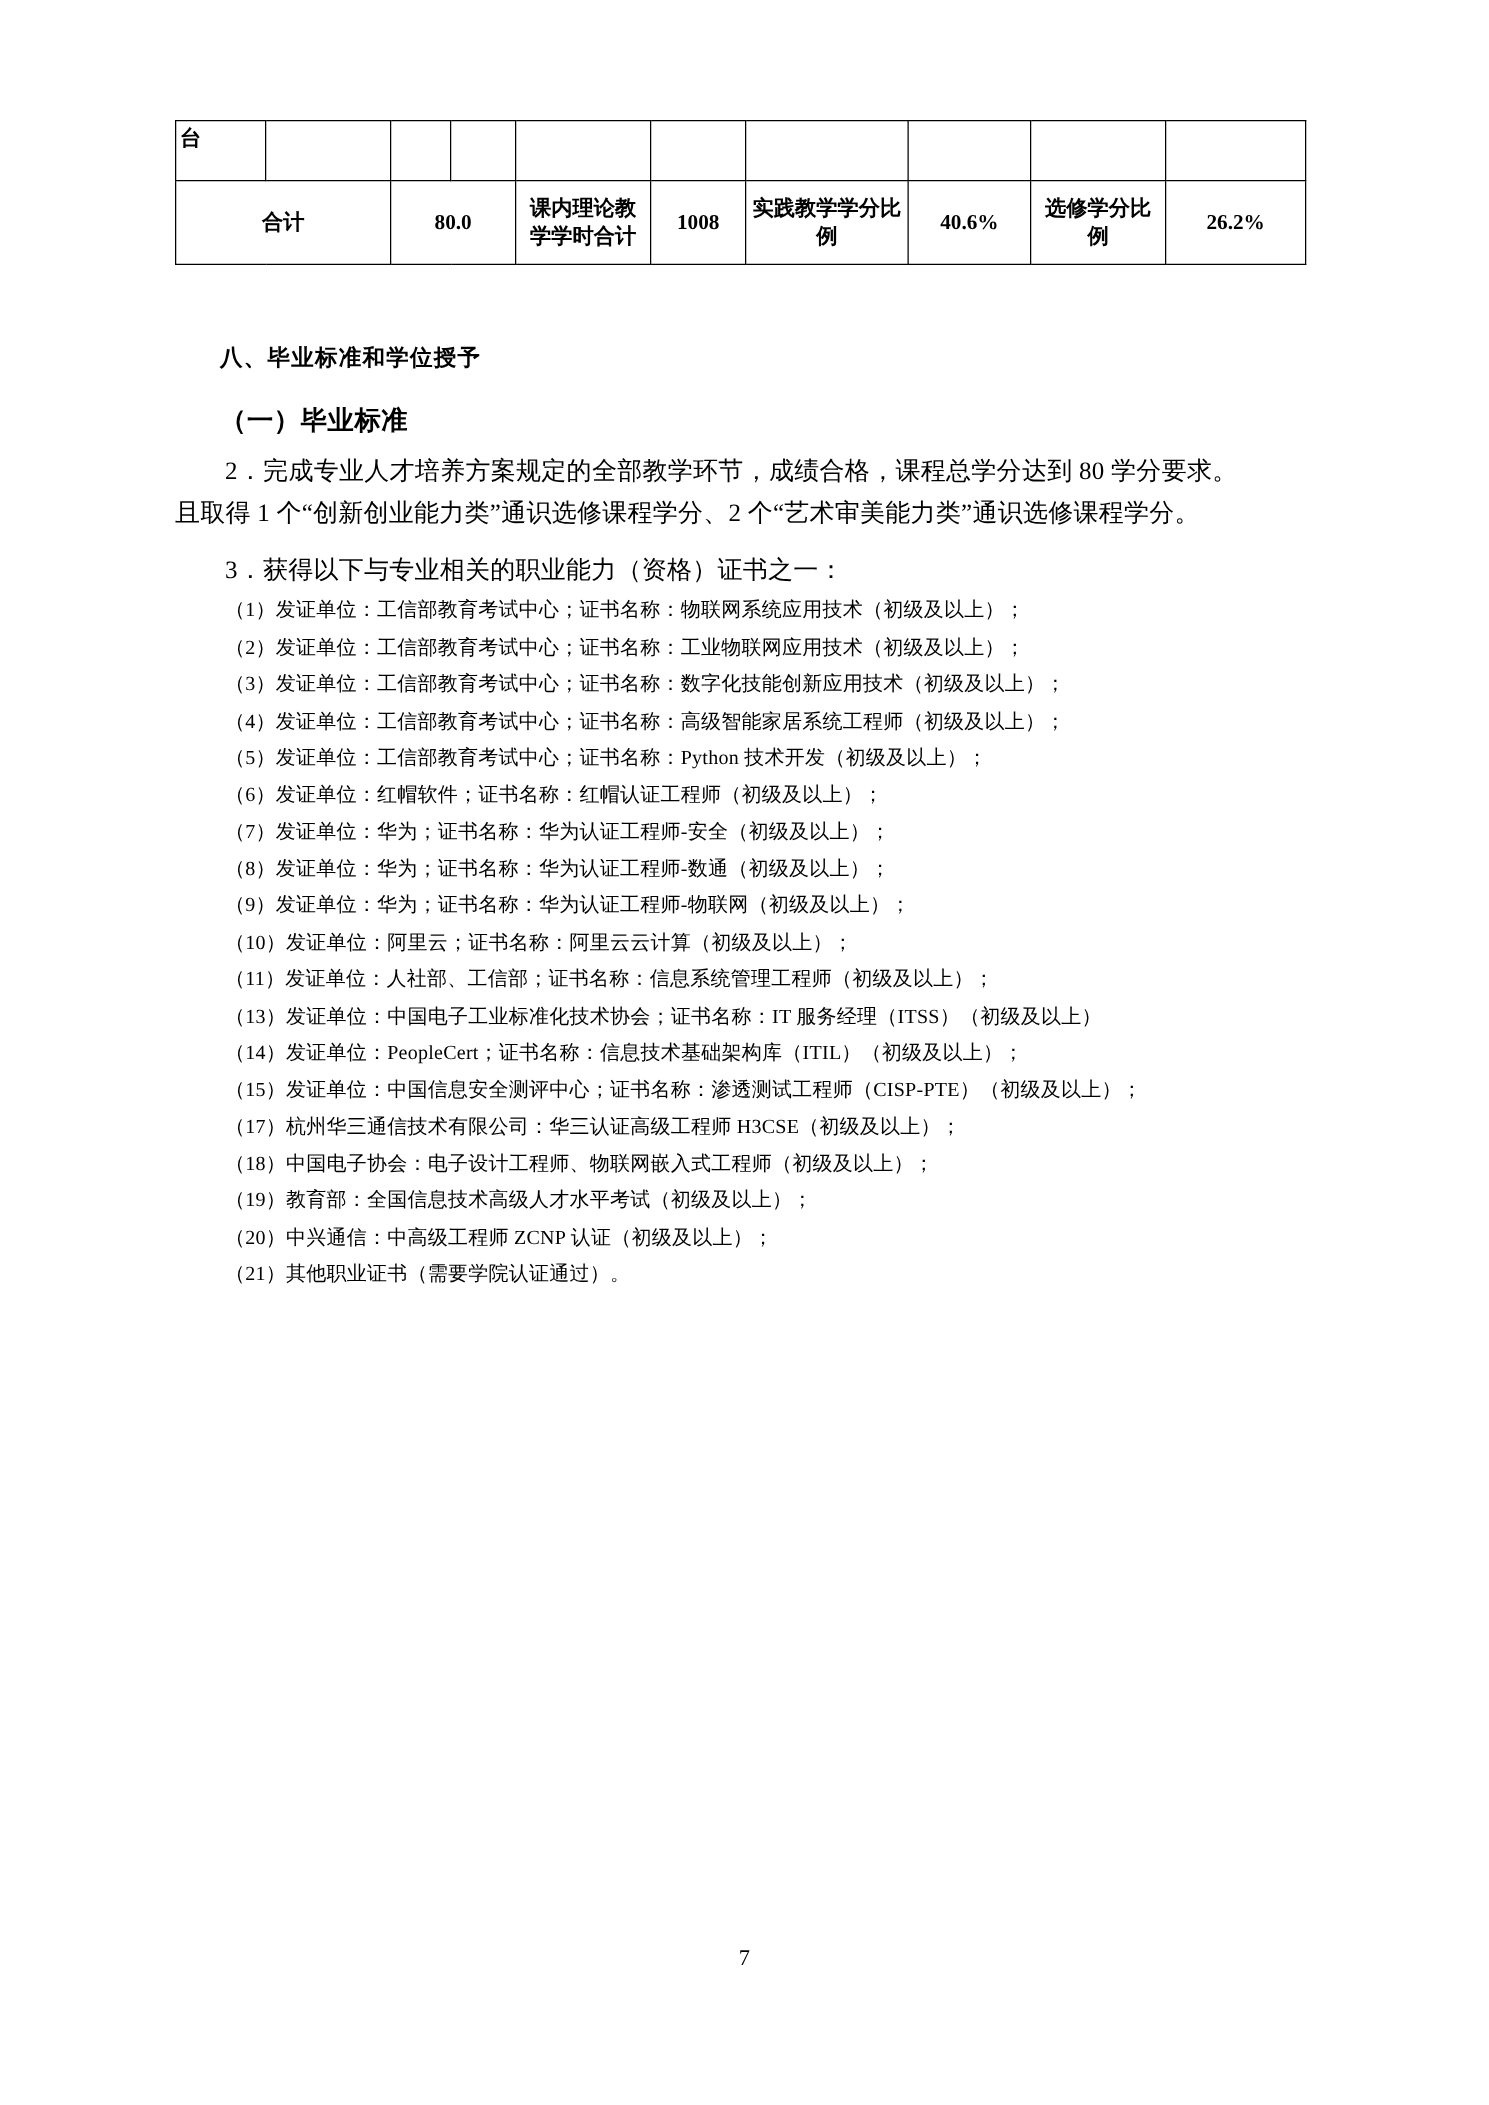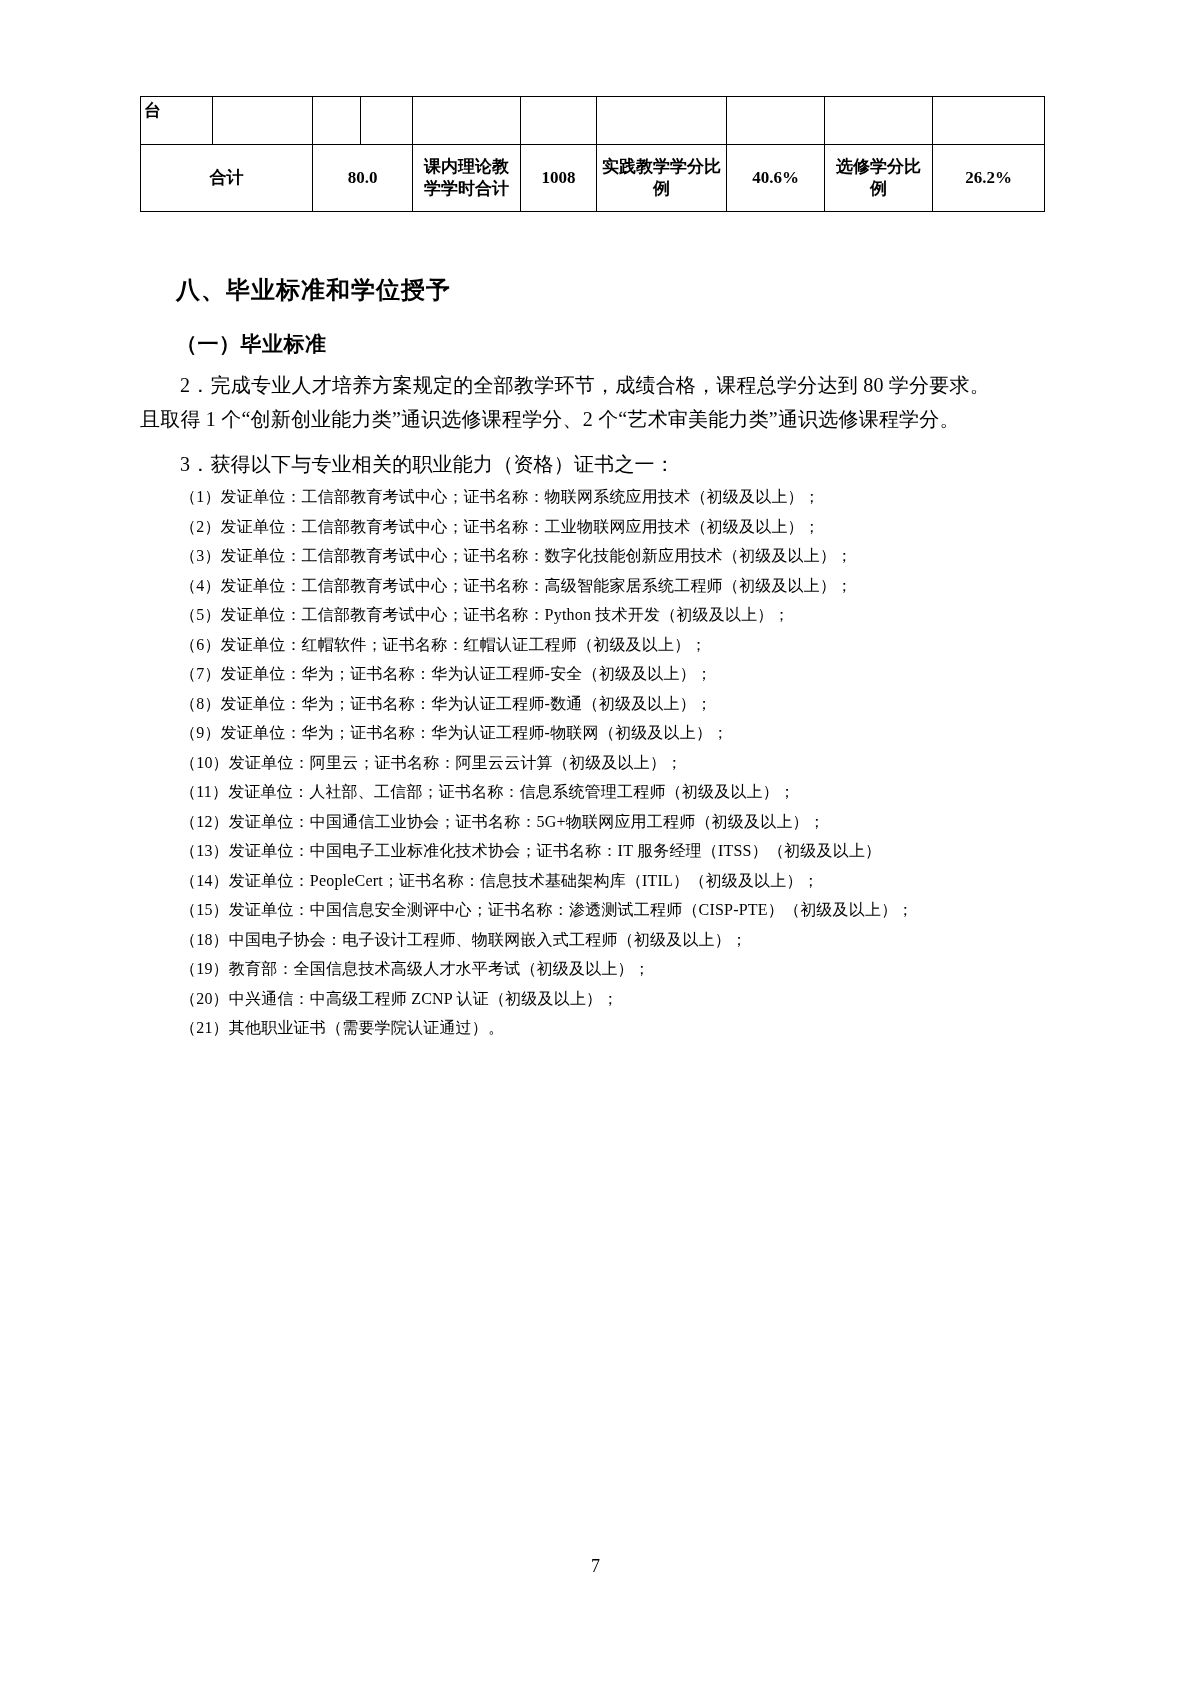--- a/index.html
+++ b/index.html
@@ -51,21 +51,21 @@
     text-align: left;
     padding-top: 3px;
   }
   table.summary tr.row-total td {
     height: 62px;
   }
 
   
   h2.section {
     font-family: "Liberation Sans", "DejaVu Sans", sans-serif;
-    font-size: 24px;
+    font-size: 18px;
     font-weight: bold;
     margin: 62px 0 0 36px;
     letter-spacing: 1px;
   }
   h3.subsection {
     font-family: Liberation Mono, monospace;
     font-size: 21px;
     font-weight: bold;
     margin: 24px 0 0 36px;
     letter-spacing: 0.5px;
@@ -151,24 +151,24 @@
     <p class="item">（2）发证单位：工信部教育考试中心；证书名称：工业物联网应用技术（初级及以上）；</p>
     <p class="item">（3）发证单位：工信部教育考试中心；证书名称：数字化技能创新应用技术（初级及以上）；</p>
     <p class="item">（4）发证单位：工信部教育考试中心；证书名称：高级智能家居系统工程师（初级及以上）；</p>
     <p class="item">（5）发证单位：工信部教育考试中心；证书名称：Python 技术开发（初级及以上）；</p>
     <p class="item">（6）发证单位：红帽软件；证书名称：红帽认证工程师（初级及以上）；</p>
     <p class="item">（7）发证单位：华为；证书名称：华为认证工程师-安全（初级及以上）；</p>
     <p class="item">（8）发证单位：华为；证书名称：华为认证工程师-数通（初级及以上）；</p>
     <p class="item">（9）发证单位：华为；证书名称：华为认证工程师-物联网（初级及以上）；</p>
     <p class="item">（10）发证单位：阿里云；证书名称：阿里云云计算（初级及以上）；</p>
     <p class="item">（11）发证单位：人社部、工信部；证书名称：信息系统管理工程师（初级及以上）；</p>
-    <p class="item">（12）发证单位：中国通信工业协会；证书名称：5G+物联网应用工程师（初级及以上）；</p>
     <p class="item">（13）发证单位：中国电子工业标准化技术协会；证书名称：IT 服务经理（ITSS）（初级及以上）</p>
     <p class="item">（14）发证单位：PeopleCert；证书名称：信息技术基础架构库（ITIL）（初级及以上）；</p>
     <p class="item">（15）发证单位：中国信息安全测评中心；证书名称：渗透测试工程师（CISP-PTE）（初级及以上）；</p>
+    <p class="item">（17）杭州华三通信技术有限公司：华三认证高级工程师 H3CSE（初级及以上）；</p>
     <p class="item">（18）中国电子协会：电子设计工程师、物联网嵌入式工程师（初级及以上）；</p>
     <p class="item">（19）教育部：全国信息技术高级人才水平考试（初级及以上）；</p>
     <p class="item">（20）中兴通信：中高级工程师 ZCNP 认证（初级及以上）；</p>
     <p class="item">（21）其他职业证书（需要学院认证通过）。</p>
 
   </div>
 
   <div class="pagenum">7</div>
 
 </div>

